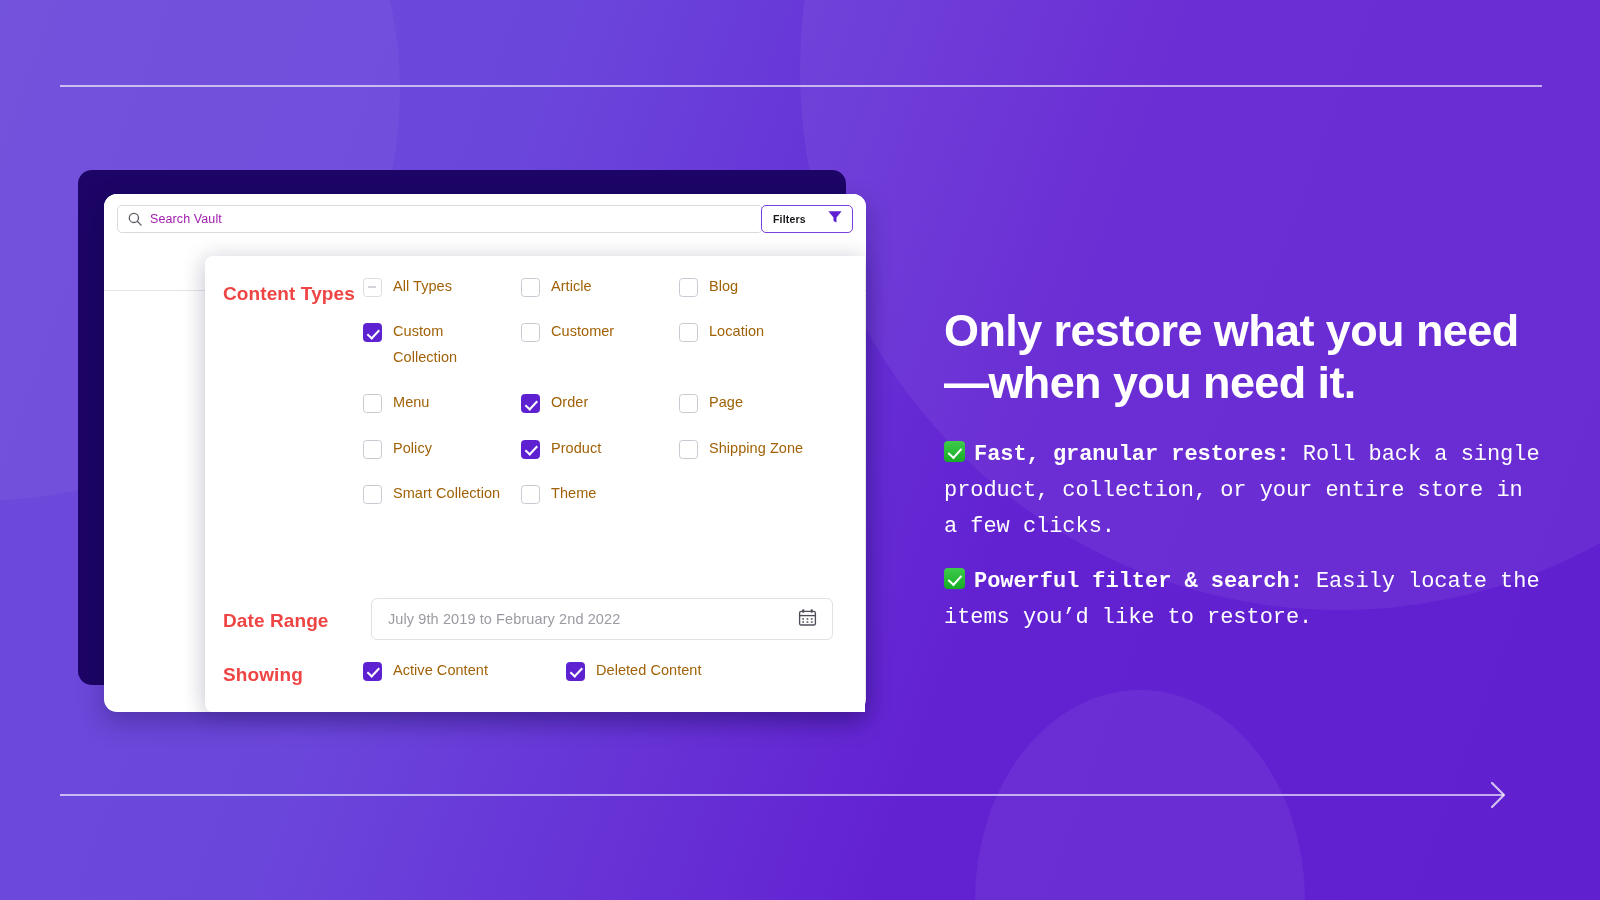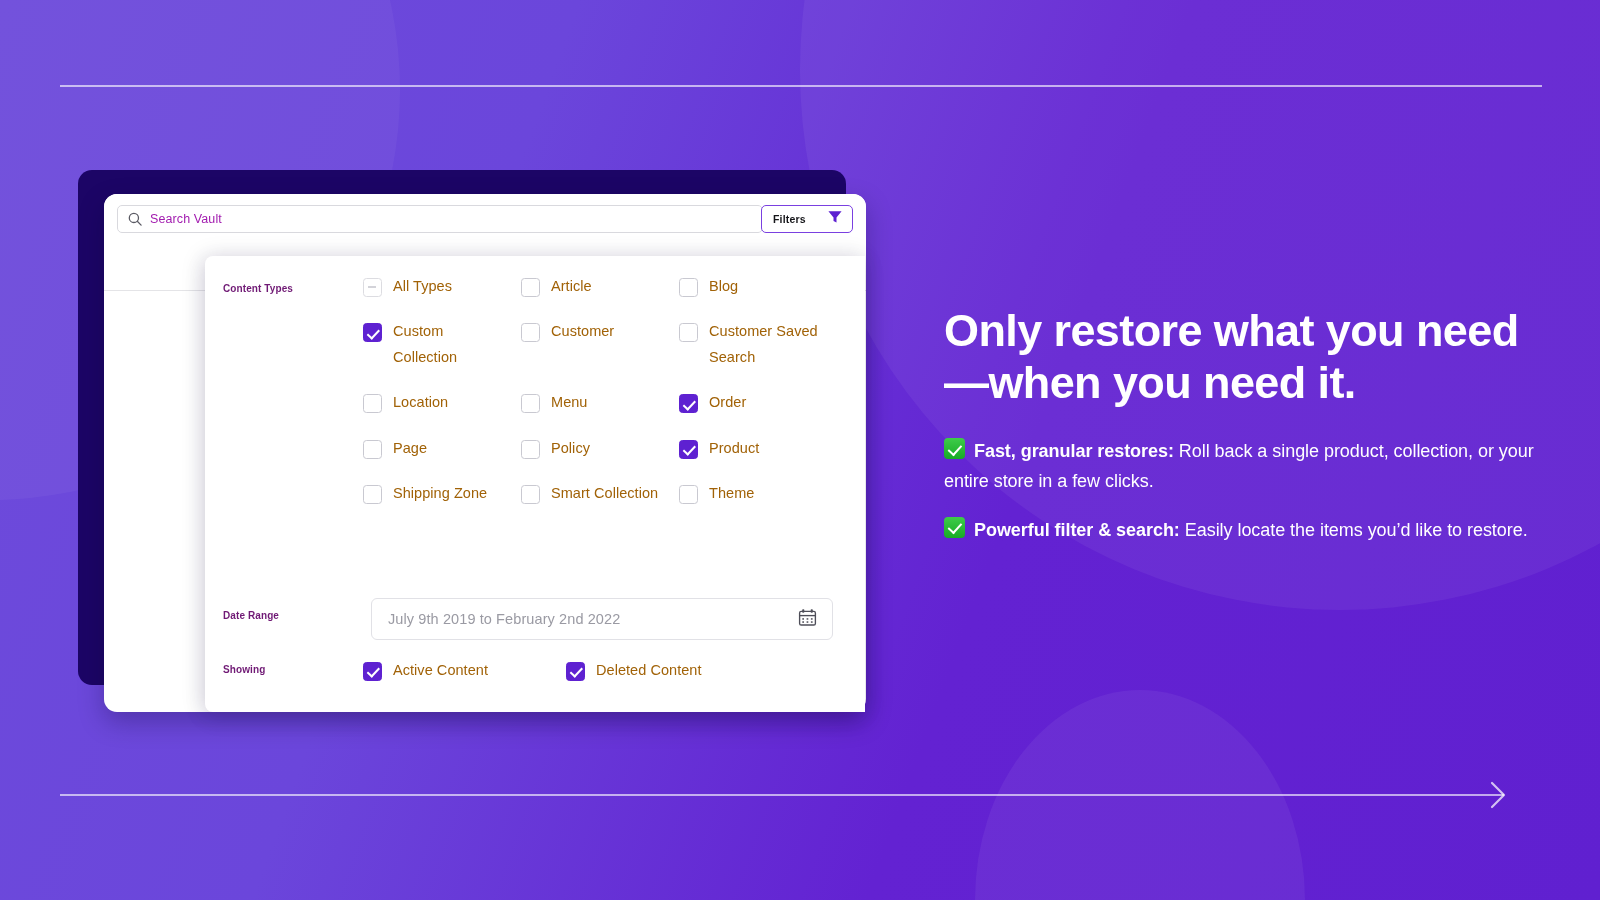--- a/index.html
+++ b/index.html
@@ -164,23 +164,23 @@
     top: 236px;
     width: 40px;
     height: 21px;
     overflow: hidden;
   }
   .popover-caret svg { display: block; }
 
   .pop-inner { position: relative; width: 100%; height: 100%; padding: 16px 0 0 18px; }
 
   .row-label {
-    font-size: 10px;
+    font-size: 19px;
     font-weight: 700;
-    color: #701a75;
+    color: #ef4444;
     letter-spacing: .1px;
   }
 
   
   .ct-section {
     position: absolute;
     left: 18px;
     top: 18px;
     width: 620px;
   }
@@ -296,24 +296,25 @@
     color: #ffffff;
   }
   .promo-title {
     font-size: 45px;
     font-weight: 700;
     line-height: 1.16;
     letter-spacing: -0.6px;
     margin-bottom: 28px;
   }
   .promo-bullet {
-    font-size: 18px;
+    font-size: 22px;
     line-height: 1.62;
     margin-bottom: 20px;
     letter-spacing: -0.05px;
+    font-family: Liberation Mono, monospace;
   }
   .promo-bullet b { font-weight: 700; }
   .tick {
     display: inline-block;
     width: 21px;
     height: 21px;
     border-radius: 4px;
     background: linear-gradient(180deg, #3ecc4a 0%, #17ab25 100%);
     position: relative;
     vertical-align: -2px;
@@ -399,24 +400,20 @@
               <span class="cbox"></span>
               <span class="cb-label">Blog</span>
             </div>
             <div class="cb-item">
               <span class="cbox checked"></span>
               <span class="cb-label">Custom Collection</span>
             </div>
             <div class="cb-item">
               <span class="cbox"></span>
               <span class="cb-label">Customer</span>
-            </div>
-            <div class="cb-item">
-              <span class="cbox"></span>
-              <span class="cb-label">Customer Saved Search</span>
             </div>
             <div class="cb-item">
               <span class="cbox"></span>
               <span class="cb-label">Location</span>
             </div>
             <div class="cb-item">
               <span class="cbox"></span>
               <span class="cb-label">Menu</span>
             </div>
             <div class="cb-item">

